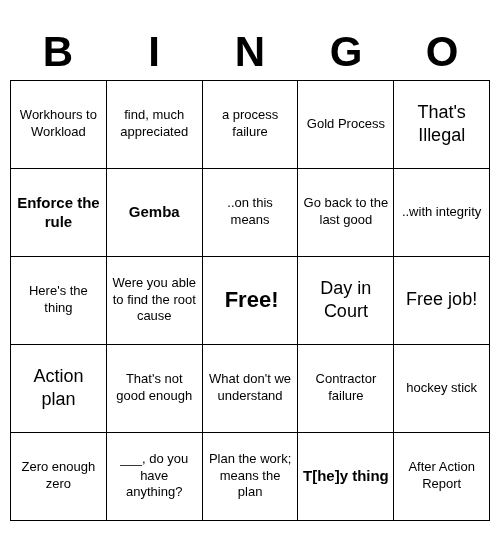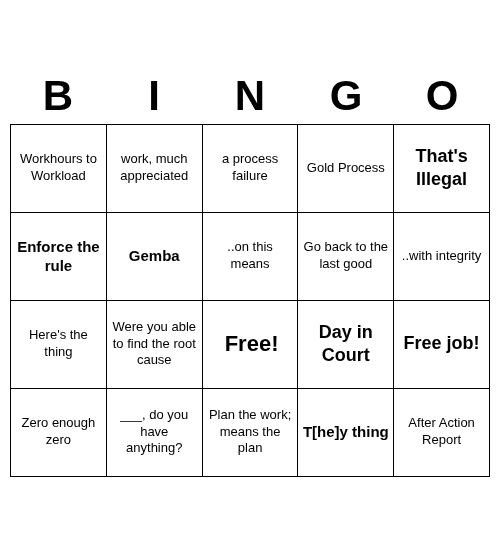--- a/index.html
+++ b/index.html
@@ -55,21 +55,21 @@
     }
 
     .bingo-grid td.free-cell {
       font-size: 22px;
       font-weight: bold;
       padding-left: 7px;
     }
 
     .bingo-grid td.large-text {
       font-size: 18px;
-      font-weight: bold;
+      font-weight: normal;
     }
 
     .bingo-grid td.medium-text {
       font-size: 15px;
       font-weight: bold;
     }
   </style>
 </head>
 <body>
 
@@ -79,40 +79,47 @@
   <div class="bingo-header-cell">B</div>
       <div class="bingo-header-cell">I</div>
       <div class="bingo-header-cell">N</div>
       <div class="bingo-header-cell">G</div>
       <div class="bingo-header-cell">O</div>
     </div>
   <table class="bingo-grid">
     <tbody id="grid-body">
     <tr>
           <td>Workhours to Workload</td>
-          <td>work, much appreciated</td>
+          <td>find, much appreciated</td>
           <td>a process failure</td>
           <td>Gold Process</td>
           <td class="large-text">That's Illegal</td>
         </tr>
         <tr>
           <td class="medium-text">Enforce the rule</td>
           <td class="medium-text">Gemba</td>
           <td>..on this means</td>
           <td>Go back to the last good</td>
           <td>..with integrity</td>
         </tr>
         <tr>
           <td>Here's the thing</td>
           <td>Were you able to find the root cause</td>
           <td class="free-cell">Free!</td>
           <td class="large-text">Day in Court</td>
           <td class="large-text">Free job!</td>
         </tr>
         <tr>
+          <td class="large-text">Action plan</td>
+          <td>That's not good enough</td>
+          <td>What don't we understand</td>
+          <td>Contractor failure</td>
+          <td>hockey stick</td>
+        </tr>
+        <tr>
           <td>Zero enough zero</td>
           <td>___, do you have anything?</td>
           <td>Plan the work; means the plan</td>
           <td class="medium-text">T[he]y thing</td>
           <td>After Action Report</td>
         </tr>
       </tbody>
   </table>
 </div>
 

